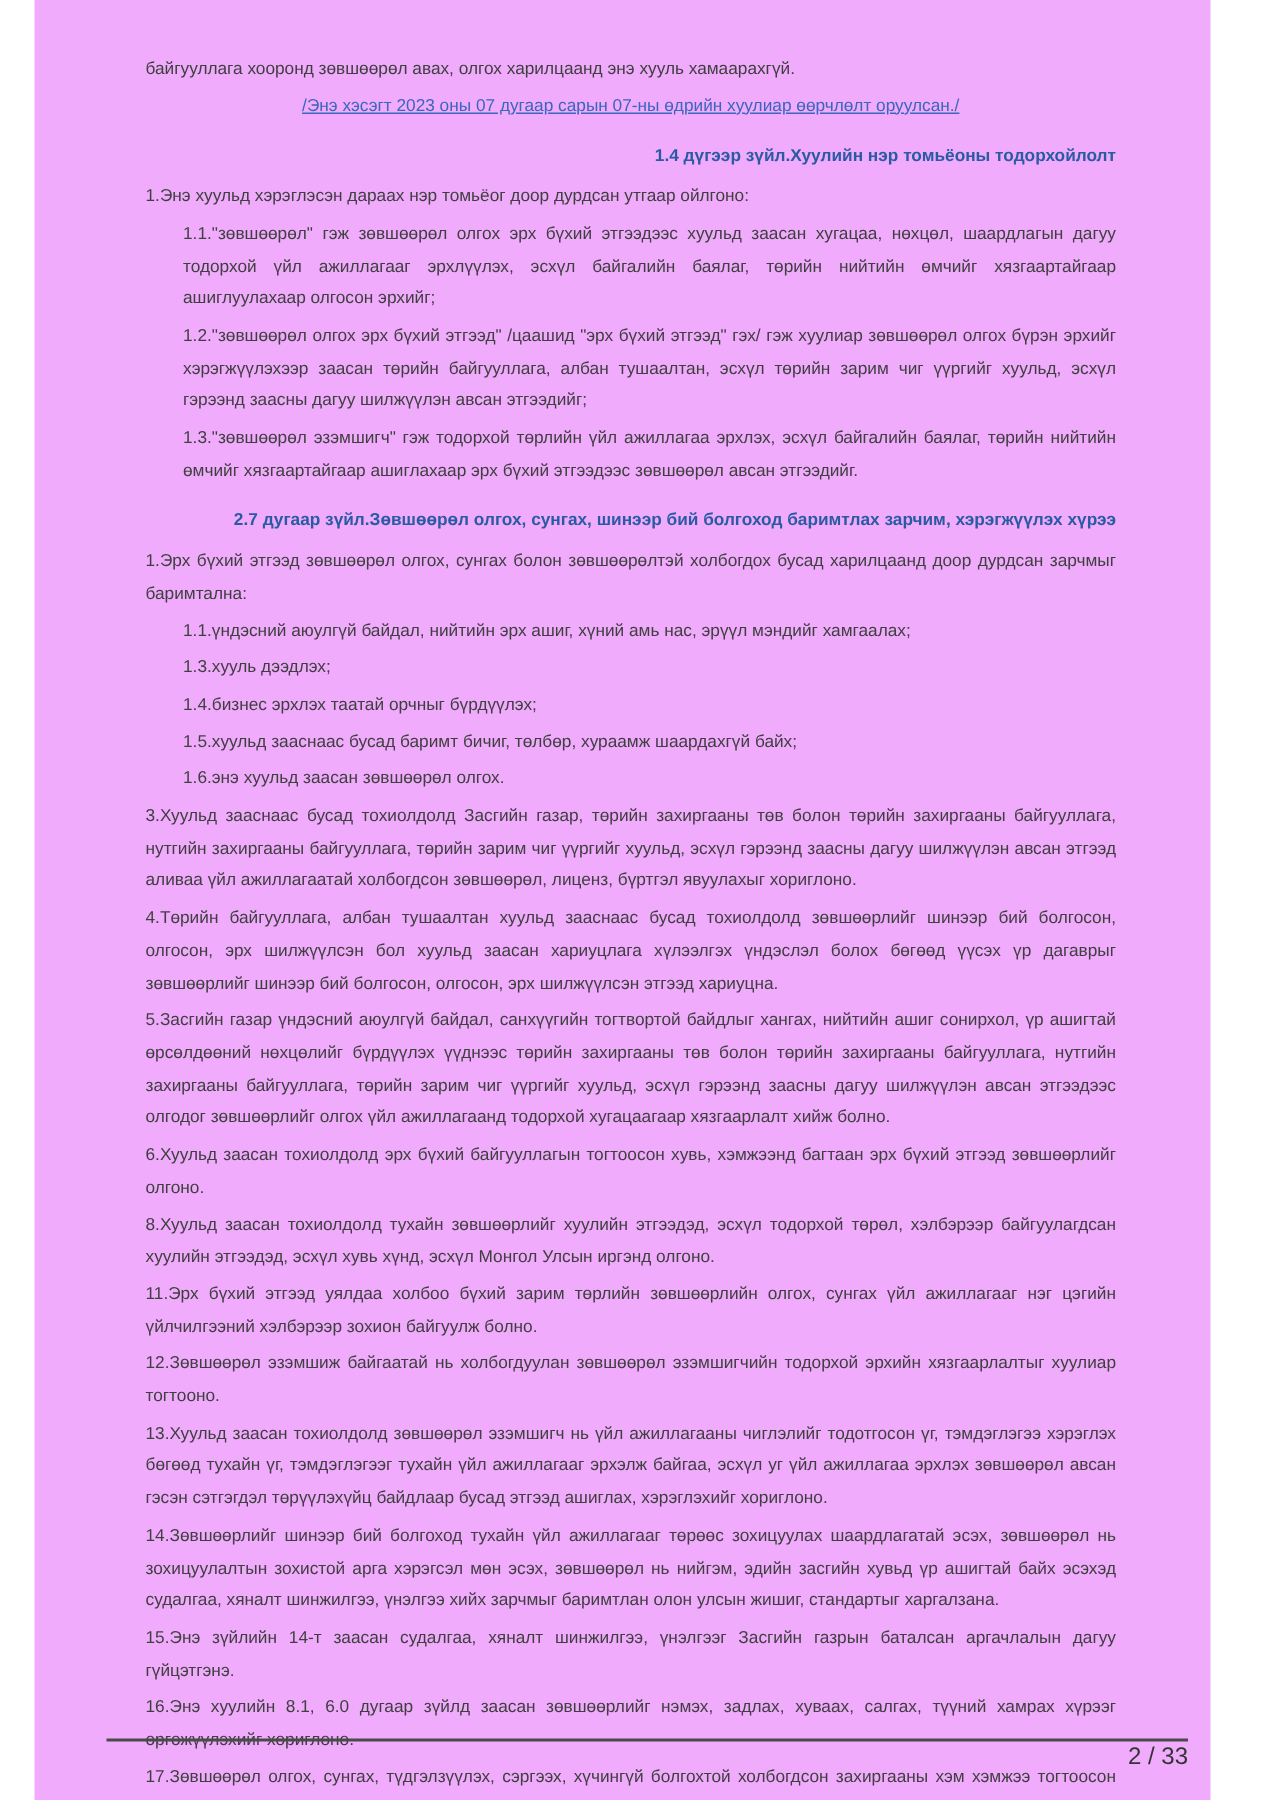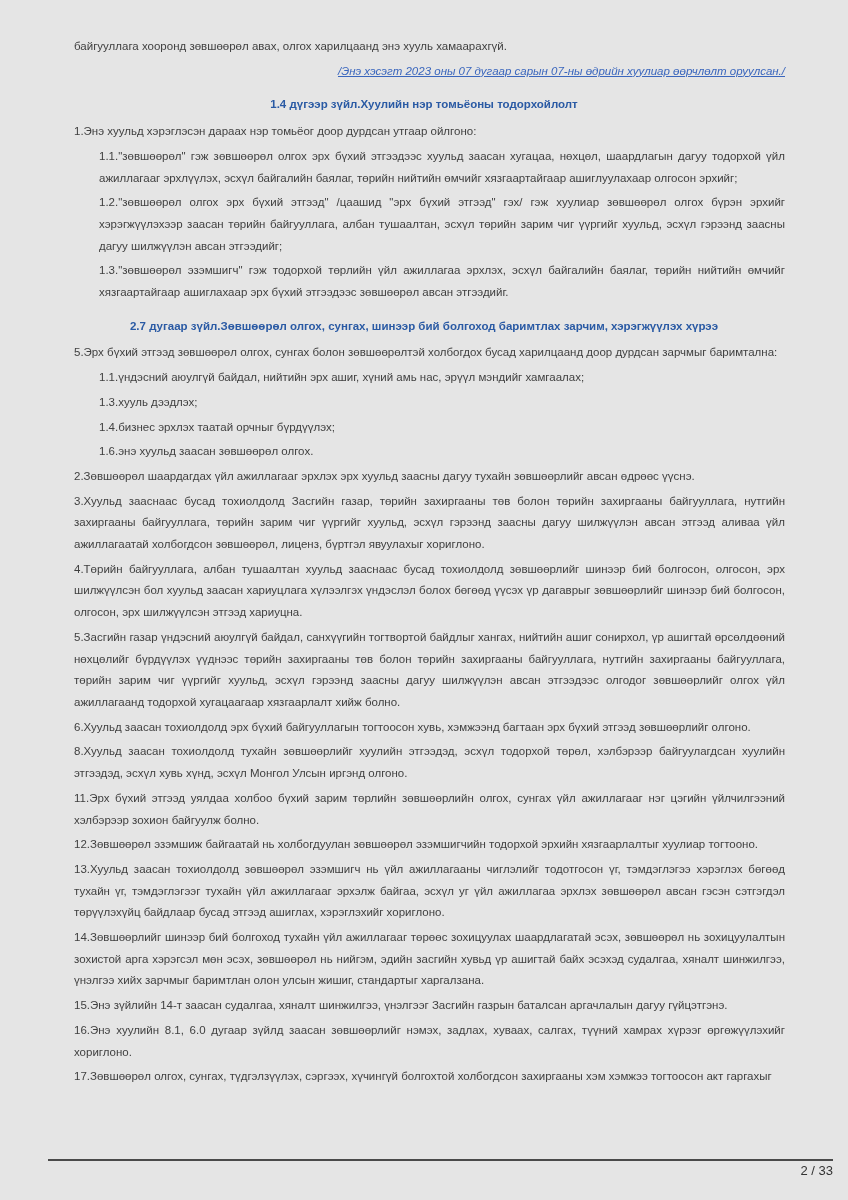--- a/index.html
+++ b/index.html
@@ -3,26 +3,27 @@
 <meta charset="utf-8">
 <title>Document</title>
 <style>
   html, body {
     margin: 0;
     padding: 0;
     background: #ffffff;
   }
   .page {
     position: relative;
-    width: 848px;
+    width: 784px;
     height: 1200px;
-    background: #e5e5e5;
+    background: #f0abfc;
     overflow: hidden;
     font-family: "Liberation Sans", "DejaVu Sans", sans-serif;
     color: var(--body-text, #3f3f3f);
+    margin-left: 23px;
   }
   .content {
     padding: 36px 63px 0 63px;
   }
   .content p {
     font-size: 11.5px;
     line-height: 21.7px;
     margin: 0 0 3px 0;
     text-align: justify;
     color: var(--body-text, #3f3f3f);
@@ -32,64 +33,63 @@
   }
   .content p.sub {
     margin-left: 36px;
   }
   .content p.cont {
     margin-left: 11px;
   }
   .content p.amendment {
     margin-left: 11px;
     color: var(--amendment-blue, #3a66bd);
-    font-style: italic;
     text-decoration: underline;
-    text-align: right;
+    text-align: center;
     cursor: pointer;
   }
   .content p.heading {
     margin: 12px 0 5px 0;
     font-weight: bold;
     color: var(--heading-blue, #2a5aa4);
-    text-align: center;
+    text-align: right;
   }
   .footer {
     position: absolute;
     left: 48px;
     right: 15px;
     top: 1159px;
     border-top: 2px solid var(--divider, #4a4a4a);
   }
   .page-number {
     text-align: right;
-    font-size: 13px;
+    font-size: 16px;
     color: #333333;
     padding-top: 2px;
   }
 </style>
 </head>
 <body>
 
 <div class="page">
   <div class="content" id="content">
       <p class="cont">байгууллага хооронд зөвшөөрөл авах, олгох харилцаанд энэ хууль хамаарахгүй.</p>
       <p class="amendment">/Энэ хэсэгт 2023 оны 07 дугаар сарын 07-ны өдрийн хуулиар өөрчлөлт оруулсан./</p>
       <p class="heading">1.4 дүгээр зүйл.Хуулийн нэр томьёоны тодорхойлолт</p>
       <p class="para">1.Энэ хуульд хэрэглэсэн дараах нэр томьёог доор дурдсан утгаар ойлгоно:</p>
       <p class="para sub">1.1."зөвшөөрөл" гэж зөвшөөрөл олгох эрх бүхий этгээдээс хуульд заасан хугацаа, нөхцөл, шаардлагын дагуу тодорхой үйл ажиллагааг эрхлүүлэх, эсхүл байгалийн баялаг, төрийн нийтийн өмчийг хязгаартайгаар ашиглуулахаар олгосон эрхийг;</p>
       <p class="para sub">1.2."зөвшөөрөл олгох эрх бүхий этгээд" /цаашид "эрх бүхий этгээд" гэх/ гэж хуулиар зөвшөөрөл олгох бүрэн эрхийг хэрэгжүүлэхээр заасан төрийн байгууллага, албан тушаалтан, эсхүл төрийн зарим чиг үүргийг хуульд, эсхүл гэрээнд заасны дагуу шилжүүлэн авсан этгээдийг;</p>
       <p class="para sub">1.3."зөвшөөрөл эзэмшигч" гэж тодорхой төрлийн үйл ажиллагаа эрхлэх, эсхүл байгалийн баялаг, төрийн нийтийн өмчийг хязгаартайгаар ашиглахаар эрх бүхий этгээдээс зөвшөөрөл авсан этгээдийг.</p>
       <p class="heading">2.7 дугаар зүйл.Зөвшөөрөл олгох, сунгах, шинээр бий болгоход баримтлах зарчим, хэрэгжүүлэх хүрээ</p>
-      <p class="para">5.Эрх бүхий этгээд зөвшөөрөл олгох, сунгах болон зөвшөөрөлтэй холбогдох бусад харилцаанд доор дурдсан зарчмыг баримтална:</p>
+      <p class="para">1.Эрх бүхий этгээд зөвшөөрөл олгох, сунгах болон зөвшөөрөлтэй холбогдох бусад харилцаанд доор дурдсан зарчмыг баримтална:</p>
       <p class="para sub">1.1.үндэсний аюулгүй байдал, нийтийн эрх ашиг, хүний амь нас, эрүүл мэндийг хамгаалах;</p>
       <p class="para sub">1.3.хууль дээдлэх;</p>
       <p class="para sub">1.4.бизнес эрхлэх таатай орчныг бүрдүүлэх;</p>
+      <p class="para sub">1.5.хуульд зааснаас бусад баримт бичиг, төлбөр, хураамж шаардахгүй байх;</p>
       <p class="para sub">1.6.энэ хуульд заасан зөвшөөрөл олгох.</p>
-      <p class="para">2.Зөвшөөрөл шаардагдах үйл ажиллагааг эрхлэх эрх хуульд заасны дагуу тухайн зөвшөөрлийг авсан өдрөөс үүснэ.</p>
       <p class="para">3.Хуульд зааснаас бусад тохиолдолд Засгийн газар, төрийн захиргааны төв болон төрийн захиргааны байгууллага, нутгийн захиргааны байгууллага, төрийн зарим чиг үүргийг хуульд, эсхүл гэрээнд заасны дагуу шилжүүлэн авсан этгээд аливаа үйл ажиллагаатай холбогдсон зөвшөөрөл, лиценз, бүртгэл явуулахыг хориглоно.</p>
       <p class="para">4.Төрийн байгууллага, албан тушаалтан хуульд зааснаас бусад тохиолдолд зөвшөөрлийг шинээр бий болгосон, олгосон, эрх шилжүүлсэн бол хуульд заасан хариуцлага хүлээлгэх үндэслэл болох бөгөөд үүсэх үр дагаврыг зөвшөөрлийг шинээр бий болгосон, олгосон, эрх шилжүүлсэн этгээд хариуцна.</p>
       <p class="para">5.Засгийн газар үндэсний аюулгүй байдал, санхүүгийн тогтвортой байдлыг хангах, нийтийн ашиг сонирхол, үр ашигтай өрсөлдөөний нөхцөлийг бүрдүүлэх үүднээс төрийн захиргааны төв болон төрийн захиргааны байгууллага, нутгийн захиргааны байгууллага, төрийн зарим чиг үүргийг хуульд, эсхүл гэрээнд заасны дагуу шилжүүлэн авсан этгээдээс олгодог зөвшөөрлийг олгох үйл ажиллагаанд тодорхой хугацаагаар хязгаарлалт хийж болно.</p>
       <p class="para">6.Хуульд заасан тохиолдолд эрх бүхий байгууллагын тогтоосон хувь, хэмжээнд багтаан эрх бүхий этгээд зөвшөөрлийг олгоно.</p>
       <p class="para">8.Хуульд заасан тохиолдолд тухайн зөвшөөрлийг хуулийн этгээдэд, эсхүл тодорхой төрөл, хэлбэрээр байгуулагдсан хуулийн этгээдэд, эсхүл хувь хүнд, эсхүл Монгол Улсын иргэнд олгоно.</p>
       <p class="para">11.Эрх бүхий этгээд уялдаа холбоо бүхий зарим төрлийн зөвшөөрлийн олгох, сунгах үйл ажиллагааг нэг цэгийн үйлчилгээний хэлбэрээр зохион байгуулж болно.</p>
       <p class="para">12.Зөвшөөрөл эзэмшиж байгаатай нь холбогдуулан зөвшөөрөл эзэмшигчийн тодорхой эрхийн хязгаарлалтыг хуулиар тогтооно.</p>
       <p class="para">13.Хуульд заасан тохиолдолд зөвшөөрөл эзэмшигч нь үйл ажиллагааны чиглэлийг тодотгосон үг, тэмдэглэгээ хэрэглэх бөгөөд тухайн үг, тэмдэглэгээг тухайн үйл ажиллагааг эрхэлж байгаа, эсхүл уг үйл ажиллагаа эрхлэх зөвшөөрөл авсан гэсэн сэтгэгдэл төрүүлэхүйц байдлаар бусад этгээд ашиглах, хэрэглэхийг хориглоно.</p>
       <p class="para">14.Зөвшөөрлийг шинээр бий болгоход тухайн үйл ажиллагааг төрөөс зохицуулах шаардлагатай эсэх, зөвшөөрөл нь зохицуулалтын зохистой арга хэрэгсэл мөн эсэх, зөвшөөрөл нь нийгэм, эдийн засгийн хувьд үр ашигтай байх эсэхэд судалгаа, хяналт шинжилгээ, үнэлгээ хийх зарчмыг баримтлан олон улсын жишиг, стандартыг харгалзана.</p>
       <p class="para">15.Энэ зүйлийн 14-т заасан судалгаа, хяналт шинжилгээ, үнэлгээг Засгийн газрын баталсан аргачлалын дагуу гүйцэтгэнэ.</p>

